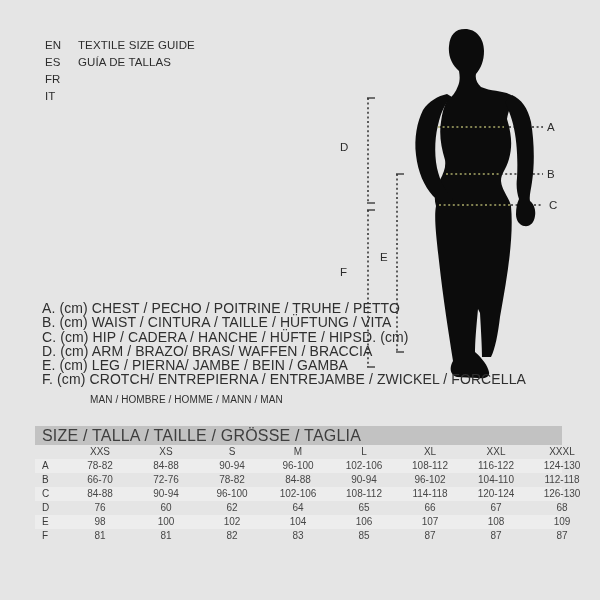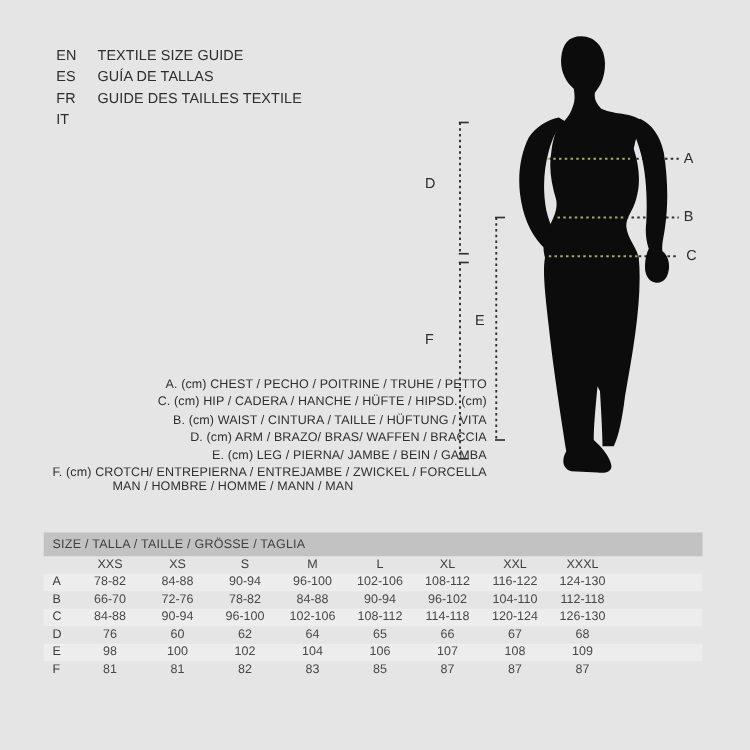--- a/index.html
+++ b/index.html
@@ -14,49 +14,48 @@
   .lang-code{width:33px;flex:0 0 33px;}
   
   #fig-svg{position:absolute;left:0;top:0;}
   .sil{fill:var(--silhouette,#0c0c0c);}
   .dash-dark{stroke:var(--dash-dark,#2e2e2e);stroke-width:1.5;stroke-dasharray:2 2.6;fill:none;}
   .dash-accent{stroke:var(--dash-accent,#a9a968);stroke-width:1.5;stroke-dasharray:2 2.6;fill:none;}
   .tick{stroke:var(--dash-dark,#2e2e2e);stroke-width:1.3;fill:none;}
   
   .fig-label{position:absolute;font-size:11.5px;color:#2c2c2c;line-height:14px;}
   
-  #legend-block{position:absolute;left:42px;top:301px;font-size:10px;line-height:14.3px;color:#2f2f2f;letter-spacing:0.1px;text-align:right;}
-  #gender-line{position:absolute;left:42px;top:383px;font-size:10px;line-height:14px;color:#2f2f2f;letter-spacing:0.1px;padding-left:48px;}
+  #legend-block{position:absolute;left:42px;top:301px;font-size:14px;line-height:14.3px;color:#2f2f2f;letter-spacing:0.1px;}
+  #gender-line{position:absolute;left:42px;top:393px;font-size:10px;line-height:14px;color:#2f2f2f;letter-spacing:0.1px;padding-left:48px;}
   
   #size-table{position:absolute;left:35px;top:426px;width:527px;}
   #table-title{height:19px;line-height:19px;background:var(--header-bg,#c2c2c2);
-    padding-left:7px;font-size:10px;color:#3e3e3e;letter-spacing:0.2px;}
+    padding-left:7px;font-size:16px;color:#3e3e3e;letter-spacing:0.2px;}
   .t-row{display:grid;grid-template-columns:26px repeat(8,54px) 1fr;height:14px;
-    line-height:14px;font-size:10px;color:#474747;text-align:center;}
+    line-height:14px;font-size:10px;color:#474747;text-align:center;gap:12px;}
   .t-row .lbl{text-align:left;padding-left:7px;color:#3a3a3a;}
   .t-row.head{color:#3f3f3f;}
   .t-row.stripe{background:var(--stripe,#ededed);}
 </style>
 </head>
 <body>
 
 <div id="canvas">
 
   <div id="lang-block">
       <div class="lang-row">
         <span class="lang-code">EN</span>
         <span class="lang-title">TEXTILE SIZE GUIDE</span>
       </div>
       <div class="lang-row">
         <span class="lang-code">ES</span>
         <span class="lang-title">GUÍA DE TALLAS</span>
       </div>
       <div class="lang-row">
         <span class="lang-code">FR</span>
-        <span class="lang-title">GUIDE DES TAILLES TEXTILE</span>
       </div>
       <div class="lang-row">
         <span class="lang-code">IT</span>
       </div>
     </div>
 
   <svg id="fig-svg" width="600" height="600" viewBox="0 0 600 600">
 
     <g>
       <line class="dash-dark" x1="440" y1="127" x2="543" y2="127"></line>
@@ -140,22 +139,22 @@
 
   <div class="fig-label" style="left:547px;top:120px">A</div>
   <div class="fig-label" style="left:547px;top:167px">B</div>
   <div class="fig-label" style="left:549px;top:198px">C</div>
   <div class="fig-label" style="left:340px;top:140px">D</div>
   <div class="fig-label" style="left:380px;top:250px">E</div>
   <div class="fig-label" style="left:340px;top:265px">F</div>
 
   <div id="legend-block">
       <div class="legend-line">A. (cm) CHEST / PECHO / POITRINE / TRUHE / PETTO</div>
+      <div class="legend-line">B. (cm) WAIST / CINTURA / TAILLE / HÜFTUNG / VITA</div>
       <div class="legend-line">C. (cm) HIP / CADERA / HANCHE / HÜFTE / HIPSD. (cm)</div>
-      <div class="legend-line">B. (cm) WAIST / CINTURA / TAILLE / HÜFTUNG / VITA</div>
       <div class="legend-line">D. (cm) ARM / BRAZO/ BRAS/ WAFFEN / BRACCIA</div>
       <div class="legend-line">E. (cm) LEG / PIERNA/ JAMBE / BEIN / GAMBA</div>
       <div class="legend-line">F. (cm) CROTCH/ ENTREPIERNA / ENTREJAMBE / ZWICKEL / FORCELLA</div>
     </div>
   <div id="gender-line">MAN / HOMBRE / HOMME / MANN / MAN</div>
 
   <div id="size-table">
     <div id="table-title">SIZE / TALLA / TAILLE / GRÖSSE / TAGLIA</div>
     <div id="table-rows">
         <div class="t-row head">

